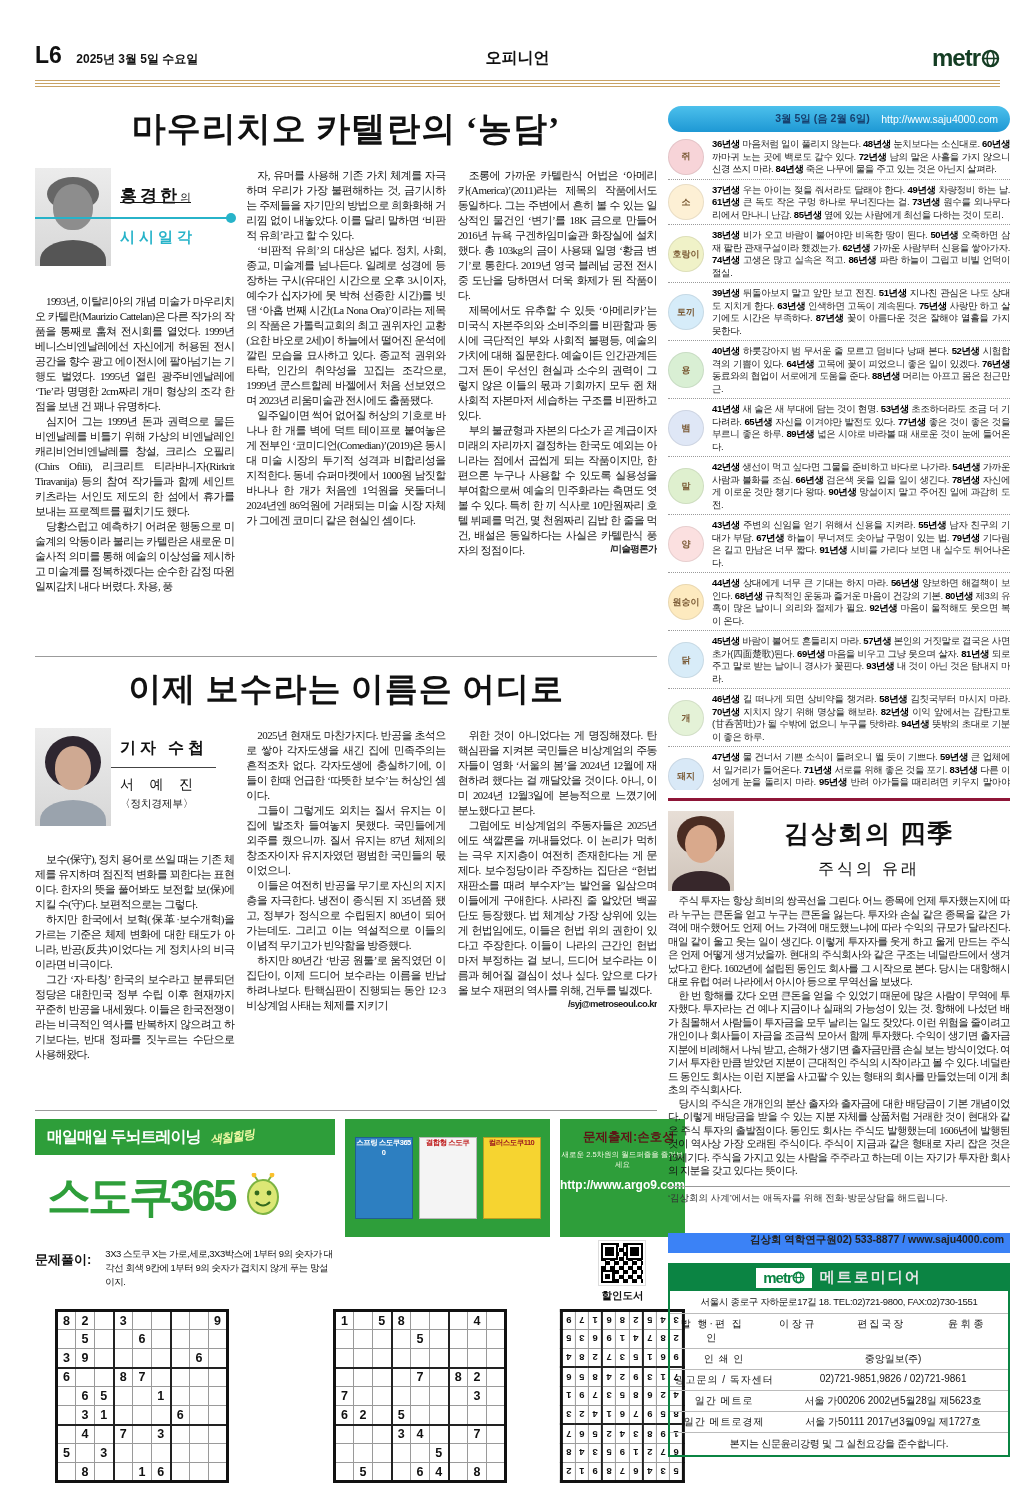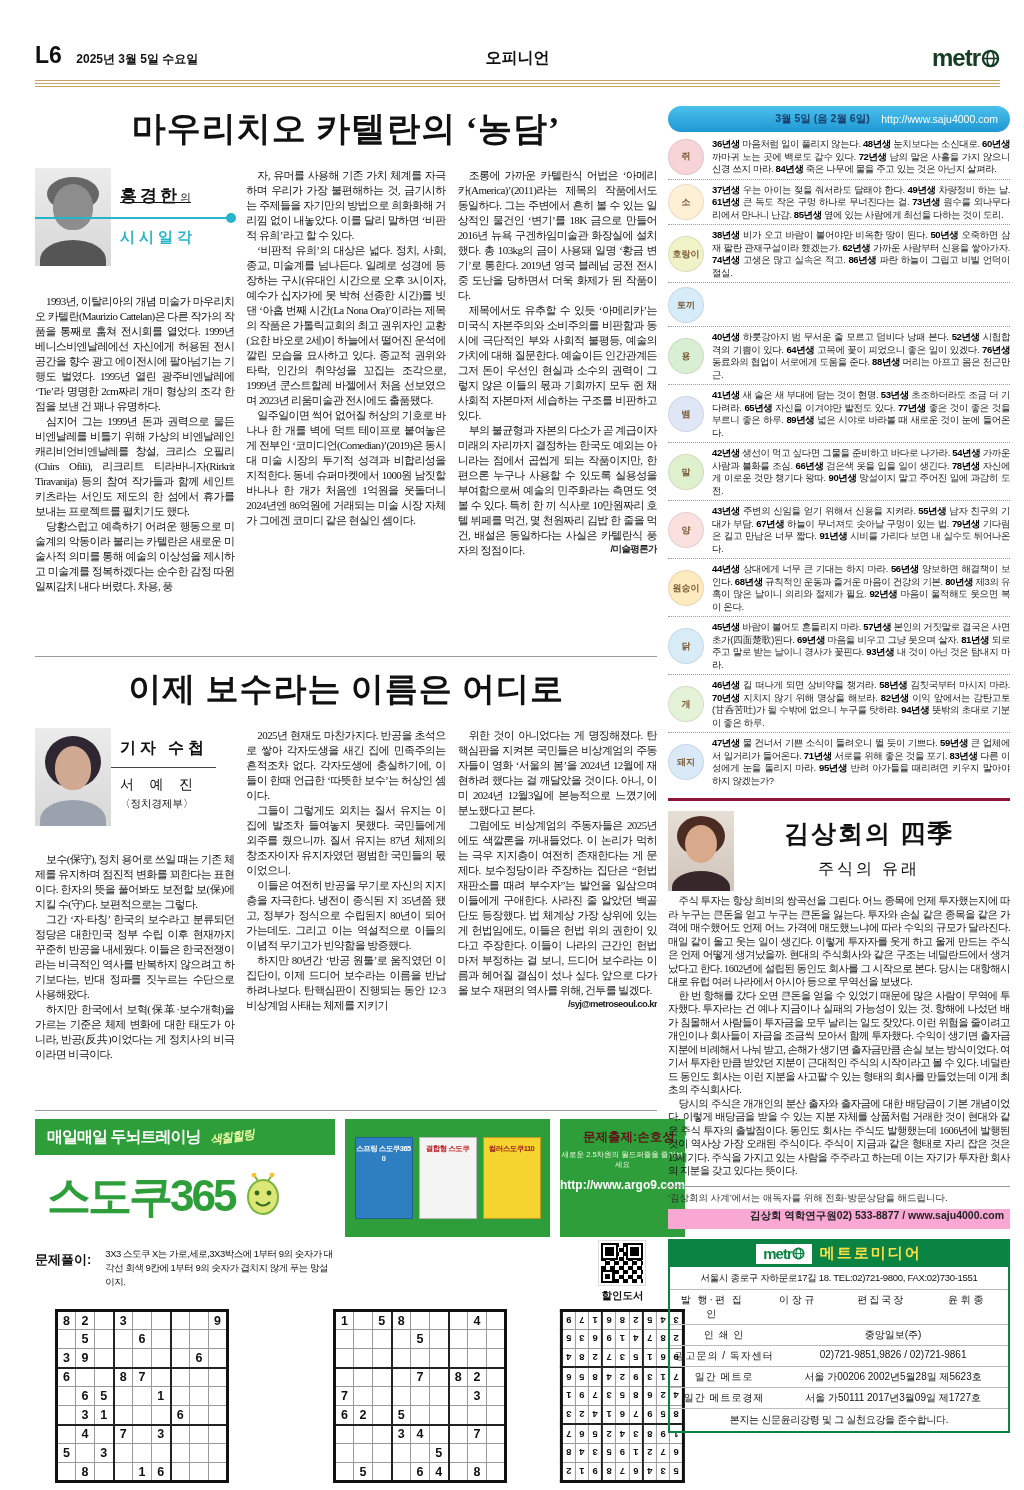--- a/index.html
+++ b/index.html
@@ -49,21 +49,21 @@
   .bylinebox .dept { font:10.5px "Liberation Serif",serif; margin-top:3px; }
 
   
   .ad { margin-top:8px; display:grid; grid-template-columns:300px 205px 1fr; grid-template-rows:36px 82px 66px auto; column-gap:10px; }
   .grn { background:#2e9e3a; }
   .ad-tag { grid-row:1; grid-column:1; color:#fff; display:flex; align-items:center; padding-left:12px; font-weight:bold; font-size:16px; letter-spacing:-1px; }
   .ad-tag .script { color:#eaf7a2; font-size:12px; margin-left:10px; font-style:italic; transform:rotate(-8deg); font-weight:bold; }
   .ad-logo { grid-row:2; grid-column:1; display:flex; align-items:center; gap:8px; padding-left:12px; background:#fff; }
   .ad-logo .big { font:900 44px "Liberation Sans",sans-serif; color:#2e9e3a; letter-spacing:-3px; }
   .ad-covers { grid-row:1/3; grid-column:2; display:flex; align-items:center; justify-content:center; gap:6px; }
-  .cover { width:58px; height:82px; border:1px solid rgba(0,0,0,.25); display:flex; align-items:flex-start; justify-content:center; padding-top:6px; }
+  .cover { width:58px; height:82px; border:1px solid rgba(0,0,0,.25); display:flex; align-items:flex-start; justify-content:center; }
   .cover span { font:bold 7.5px "Liberation Sans",sans-serif; text-align:center; letter-spacing:-0.5px; }
   .ad-pub { grid-row:1/3; grid-column:3; color:#fff; text-align:center; padding-top:10px; }
   .ad-pub .pub-label { color:#5c1616; font:bold 12.5px "Liberation Sans",sans-serif;padding-left:13px; }
   .ad-pub .pub-sub { font-size:7.5px; color:#eef7e0; margin-top:4px; }
   .ad-pub .pub-url { font:bold 12px "Liberation Sans",sans-serif; margin-top:8px; }
   .ad-howto { grid-row:3; grid-column:1; display:flex; gap:14px; padding-top:10px; background:#fff; }
   .ad-howto .hlabel { font:bold 13px "Liberation Sans",sans-serif; white-space:nowrap; padding-top:4px; }
   .ad-howto .htext { font:9.5px/1.45 "Liberation Sans",sans-serif; letter-spacing:-0.5px; }
   .ad-qr { grid-row:3; grid-column:3; background:#fff; display:flex; flex-direction:column; align-items:center; padding-top:4px; }
   .qr { width:46px; height:46px; position:relative; border:2px solid #fff; outline:1px solid #ddd;
@@ -97,26 +97,26 @@
   .saju { position:relative; }
   .saju .photo2 { position:absolute; left:0; top:0; width:66px; height:80px; background:linear-gradient(#e7ded6,#cfc4ba); overflow:hidden; }
   .photo2 .hair { position:absolute; left:50%; top:5px; transform:translateX(-50%); width:48px; height:40px; border-radius:50%; background:#4a2c22; }
   .photo2 .head { position:absolute; left:50%; top:14px; transform:translateX(-50%); width:32px; height:38px; border-radius:50%; background:#d9a98c; }
   .photo2 .body { position:absolute; left:50%; bottom:-12px; transform:translateX(-50%); width:58px; height:32px; border-radius:50% 50% 0 0; background:#37272b; }
   .saju .s-title { text-align:center; font:bold 25px "Liberation Serif",serif; letter-spacing:2px; padding:6px 0 0 60px; }
   .saju .s-sub { text-align:center; font:16px "Liberation Serif",serif; letter-spacing:3px; margin-top:9px; padding-left:60px; }
   .saju .s-body { margin-top:14px; max-height:352px; overflow:hidden; }
   .saju .s-body p { font:10.5px/13.5px "Liberation Serif",serif; letter-spacing:-0.6px; text-align:justify; text-indent:1em; }
   .s-notice { border-top:1px solid #999; margin-top:8px; padding:5px 0 4px; font:9.5px "Liberation Sans",sans-serif; color:#333; }
-  .s-contact { background:#f9a8d4; height:20px; line-height:20px; text-align:right; padding-right:6px; font:bold 10.5px "Liberation Sans",sans-serif; color:#222; }
+  .s-contact { background:#3b82f6; height:20px; line-height:20px; text-align:right; padding-right:6px; font:bold 10.5px "Liberation Sans",sans-serif; color:#222;margin-top:24px; }
 
   .metrobox { margin-top:10px; border:2px solid #0b8443; }
   .mb-head { background:#0b8443; height:26px; display:flex; align-items:center; justify-content:center; gap:8px; }
   .mb-logo { background:#fff; padding:0 7px; height:20px; display:flex; align-items:center; font:900 15px "Liberation Sans",sans-serif; color:#0b8443; letter-spacing:-1px; }
-  .mb-company { color:#fde047; font:bold 15px "Liberation Sans",sans-serif; letter-spacing:2px; }
+  .mb-company { color:#e5e5e5; font:bold 15px "Liberation Sans",sans-serif; letter-spacing:2px; }
   .mb-addr { text-align:center; font:9.5px "Liberation Sans",sans-serif; padding:5px 2px 4px; letter-spacing:-0.3px; }
   .frow { display:flex; border-top:1px solid #bbb; font:10px "Liberation Sans",sans-serif; }
   .frow span { padding:3px 4px; text-align:center; }
   .frow .c4 { flex:1; } .frow .c4:nth-child(odd) { letter-spacing:2px; }
   .frow .lab { width:32%; letter-spacing:1px; border-right:0; }
   .frow .val { flex:1; }
   .mb-ethics { border-top:1px solid #bbb; text-align:center; font:10px "Liberation Sans",sans-serif; padding:4px 0; letter-spacing:-0.3px; }
 </style>
 </head>
 <body>
@@ -182,22 +182,22 @@
               <div class="head"></div>
               <div class="body"></div>
           </div>
           <div class="lab">기자 수첩</div>
           <div class="bline"></div>
           <div class="nm2">서 예 진</div>
           <div class="dept">〈정치경제부〉</div>
         </div>
         <div>
             <p class="bp">보수(保守), 정치 용어로 쓰일 때는 기존 체제를 유지하며 점진적 변화를 꾀한다는 표현이다. 한자의 뜻을 풀어봐도 보전할 보(保)에 지킬 수(守)다. 보편적으로는 그렇다.</p>
+            <p class="bp">하지만 한국에서 보혁(保革·보수개혁)을 가르는 기준은 체제 변화에 대한 태도가 아니라, 반공(反共)이었다는 게 정치사의 비극이라면 비극이다.</p>
             <p class="bp">그간 ‘자·타칭’ 한국의 보수라고 분류되던 정당은 대한민국 정부 수립 이후 현재까지 꾸준히 반공을 내세웠다. 이들은 한국전쟁이라는 비극적인 역사를 반복하지 않으려고 하기보다는, 반대 정파를 짓누르는 수단으로 사용해왔다.</p>
-            <p class="bp">하지만 한국에서 보혁(保革·보수개혁)을 가르는 기준은 체제 변화에 대한 태도가 아니라, 반공(反共)이었다는 게 정치사의 비극이라면 비극이다.</p>
           </div>
       </div>
       <div class="col">
           <p class="bp">2025년 현재도 마찬가지다. 반공을 초석으로 쌓아 각자도생을 새긴 집에 민족주의는 흔적조차 없다. 각자도생에 충실하기에, 이들이 한때 언급한 ‘따뜻한 보수’는 허상인 셈이다.</p>
           <p class="bp">그들이 그렇게도 외치는 질서 유지는 이 집에 발조차 들여놓지 못했다. 국민들에게 외주를 줬으니까. 질서 유지는 87년 체제의 창조자이자 유지자였던 평범한 국민들의 몫이었으니.</p>
           <p class="bp">이들은 여전히 반공을 무기로 자신의 지지층을 자극한다. 냉전이 종식된 지 35년쯤 됐고, 정부가 정식으로 수립된지 80년이 되어가는데도. 그리고 이는 역설적으로 이들의 이념적 무기고가 빈약함을 방증했다.</p>
           <p class="bp">하지만 80년간 ‘반공 원툴’로 움직였던 이 집단이, 이제 드디어 보수라는 이름을 반납하려나보다. 탄핵심판이 진행되는 동안 12·3 비상계엄 사태는 체제를 지키기</p>
         </div>
       <div class="col">
           <p class="bp">위한 것이 아니었다는 게 명징해졌다. 탄핵심판을 지켜본 국민들은 비상계엄의 주동자들이 영화 ‘서울의 봄’을 2024년 12월에 재현하려 했다는 걸 깨달았을 것이다. 아니, 이미 2024년 12월3일에 본능적으로 느꼈기에 분노했다고 본다.</p>
@@ -585,20 +585,21 @@
         <div class="f-entry">
           <div class="f-icon" style="background:#f0f2c8">
             <span>호랑이</span>
           </div>
           <div class="f-text"><b>38년생</b> 비가 오고 바람이 불어야만 비옥한 땅이 된다. <b>50년생</b> 오죽하면 삼재 팔란 관재구설이라 했겠는가. <b>62년생</b> 가까운 사람부터 신용을 쌓아가자. <b>74년생</b> 고생은 많고 실속은 적고. <b>86년생</b> 파란 하늘이 그립고 비빌 언덕이 절실.</div>
         </div>
         <div class="f-entry">
           <div class="f-icon" style="background:#d6ecf9">
             <span>토끼</span>
           </div>
+          <div class="f-text"><b>39년생</b> 뒤돌아보지 말고 앞만 보고 전진. <b>51년생</b> 지나친 관심은 나도 상대도 지치게 한다. <b>63년생</b> 인색하면 고독이 계속된다. <b>75년생</b> 사랑만 하고 살기에도 시간은 부족하다. <b>87년생</b> 꽃이 아름다운 것은 잘해야 열흘을 가지 못한다.</div>
         </div>
         <div class="f-entry">
           <div class="f-icon" style="background:#d9efd4">
             <span>용</span>
           </div>
           <div class="f-text"><b>40년생</b> 하룻강아지 범 무서운 줄 모르고 덤비다 낭패 본다. <b>52년생</b> 시험합격의 기쁨이 있다. <b>64년생</b> 고목에 꽃이 피었으니 좋은 일이 있겠다. <b>76년생</b> 동료와의 협업이 서로에게 도움을 준다. <b>88년생</b> 머리는 아프고 몸은 천근만근.</div>
         </div>
         <div class="f-entry">
           <div class="f-icon" style="background:#dfe7f6">
             <span>뱀</span>

